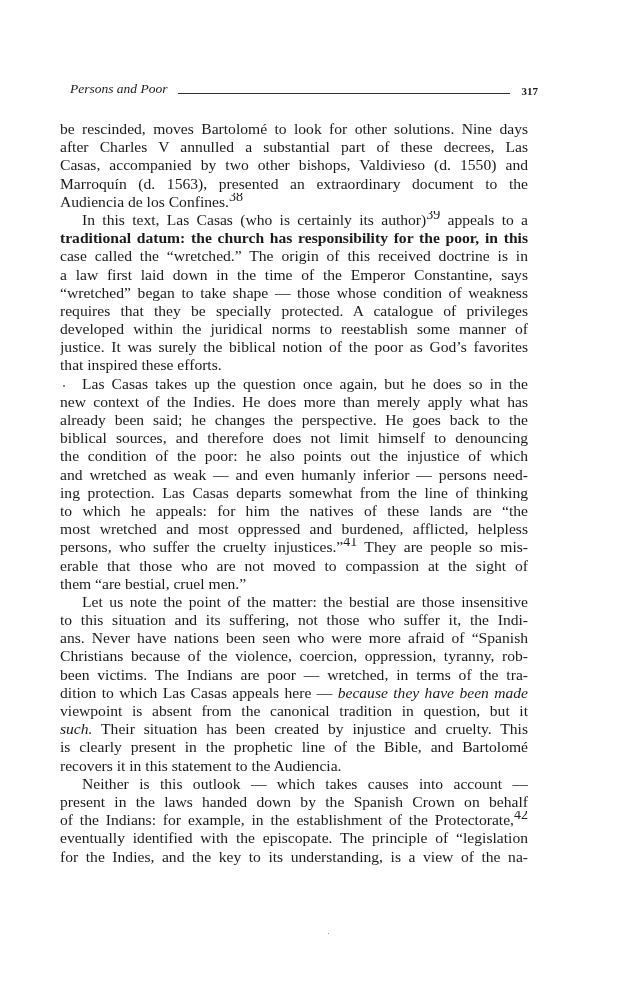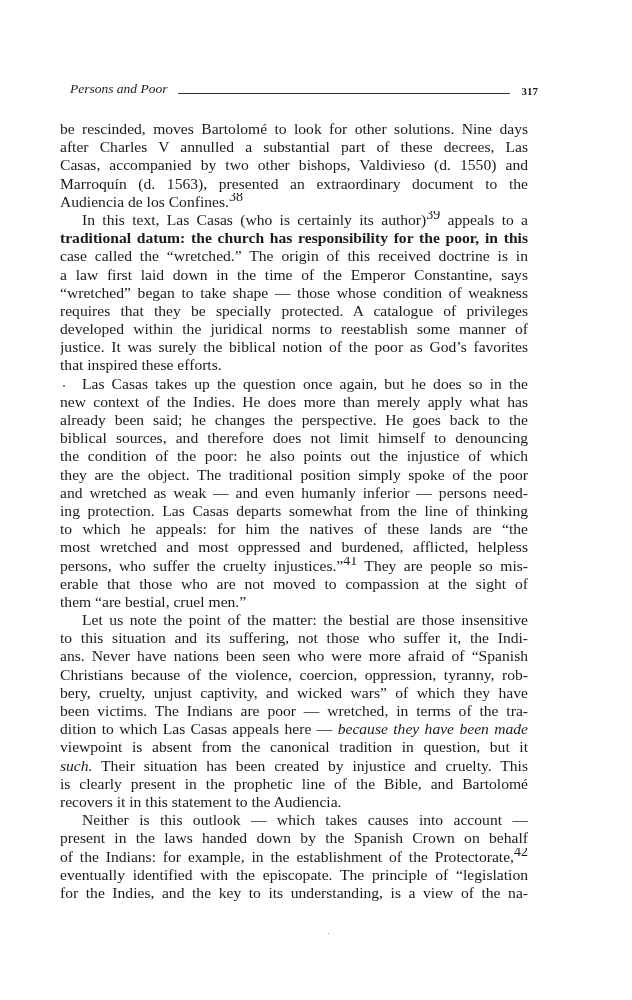--- a/index.html
+++ b/index.html
@@ -44,33 +44,31 @@
       <div class="line" style="white-space: normal; overflow: hidden;"><span>“wretched” began to take shape — those whose condition of weakness</span></div>
       <div class="line" style="white-space: normal; overflow: hidden;"><span>requires that they be specially protected. A catalogue of privileges</span></div>
       <div class="line" style="white-space: normal; overflow: hidden;"><span>developed within the juridical norms to reestablish some manner of</span></div>
       <div class="line" style="white-space: normal; overflow: hidden;"><span>justice. It was surely the biblical notion of the poor as God’s favorites</span></div>
       <div class="line last" style="white-space: normal; overflow: hidden;"><span>that inspired these efforts.</span></div>
       <div class="line indent" style="white-space: normal; overflow: hidden;"><span>Las Casas takes up the question once again, but he does so in the</span></div>
       <div class="line" style="white-space: normal; overflow: hidden;"><span>new context of the Indies. He does more than merely apply what has</span></div>
       <div class="line" style="white-space: normal; overflow: hidden;"><span>already been said; he changes the perspective. He goes back to the</span></div>
       <div class="line" style="white-space: normal; overflow: hidden;"><span>biblical sources, and therefore does not limit himself to denouncing</span></div>
       <div class="line" style="white-space: normal; overflow: hidden;"><span>the condition of the poor: he also points out the injustice of which</span></div>
-      <div class="line" style="white-space: normal; overflow: hidden;"><span>they are the object. The traditional position simply spoke of the poor</span></div>
       <div class="line" style="white-space: normal; overflow: hidden;"><span>and wretched as weak — and even humanly inferior — persons need-</span></div>
       <div class="line" style="white-space: normal; overflow: hidden;"><span>ing protection. Las Casas departs somewhat from the line of thinking</span></div>
       <div class="line" style="white-space: normal; overflow: hidden;"><span>to which he appeals: for him the natives of these lands are “the</span></div>
       <div class="line" style="white-space: normal; overflow: hidden;"><span>most wretched and most oppressed and burdened, afflicted, helpless</span></div>
       <div class="line" style="white-space: normal; overflow: hidden;"><span>persons, who suffer the cruelty injustices.”</span><sup>41</sup><span> They are people so mis-</span></div>
       <div class="line" style="white-space: normal; overflow: hidden;"><span>erable that those who are not moved to compassion at the sight of</span></div>
       <div class="line last" style="white-space: normal; overflow: hidden;"><span>them “are bestial, cruel men.”</span></div>
       <div class="line indent" style="white-space: normal; overflow: hidden;"><span>Let us note the point of the matter: the bestial are those insensitive</span></div>
       <div class="line" style="white-space: normal; overflow: hidden;"><span>to this situation and its suffering, not those who suffer it, the Indi-</span></div>
       <div class="line" style="white-space: normal; overflow: hidden;"><span>ans. Never have nations been seen who were more afraid of “Spanish</span></div>
       <div class="line" style="white-space: normal; overflow: hidden;"><span>Christians because of the violence, coercion, oppression, tyranny, rob-</span></div>
-      <div class="line" style="white-space: normal; overflow: hidden;"><span>bery, cruelty, unjust captivity, and wicked wars” of which they have</span></div>
       <div class="line" style="white-space: normal; overflow: hidden;"><span>been victims. The Indians are poor — wretched, in terms of the tra-</span></div>
       <div class="line" style="white-space: normal; overflow: hidden;"><span>dition to which Las Casas appeals here — </span><em>because they have been made</em></div>
       <div class="line" style="white-space: normal; overflow: hidden;"><span>viewpoint is absent from the canonical tradition in question, but it</span></div>
       <div class="line" style="white-space: normal; overflow: hidden;"><em>such.</em><span> Their situation has been created by injustice and cruelty. This</span></div>
       <div class="line" style="white-space: normal; overflow: hidden;"><span>is clearly present in the prophetic line of the Bible, and Bartolomé</span></div>
       <div class="line last" style="white-space: normal; overflow: hidden;"><span>recovers it in this statement to the Audiencia.</span></div>
       <div class="line indent" style="white-space: normal; overflow: hidden;"><span>Neither is this outlook — which takes causes into account —</span></div>
       <div class="line" style="white-space: normal; overflow: hidden;"><span>present in the laws handed down by the Spanish Crown on behalf</span></div>
       <div class="line" style="white-space: normal; overflow: hidden;"><span>of the Indians: for example, in the establishment of the Protectorate,</span><sup>42</sup></div>
       <div class="line" style="white-space: normal; overflow: hidden;"><span>eventually identified with the episcopate. The principle of “legislation</span></div>

